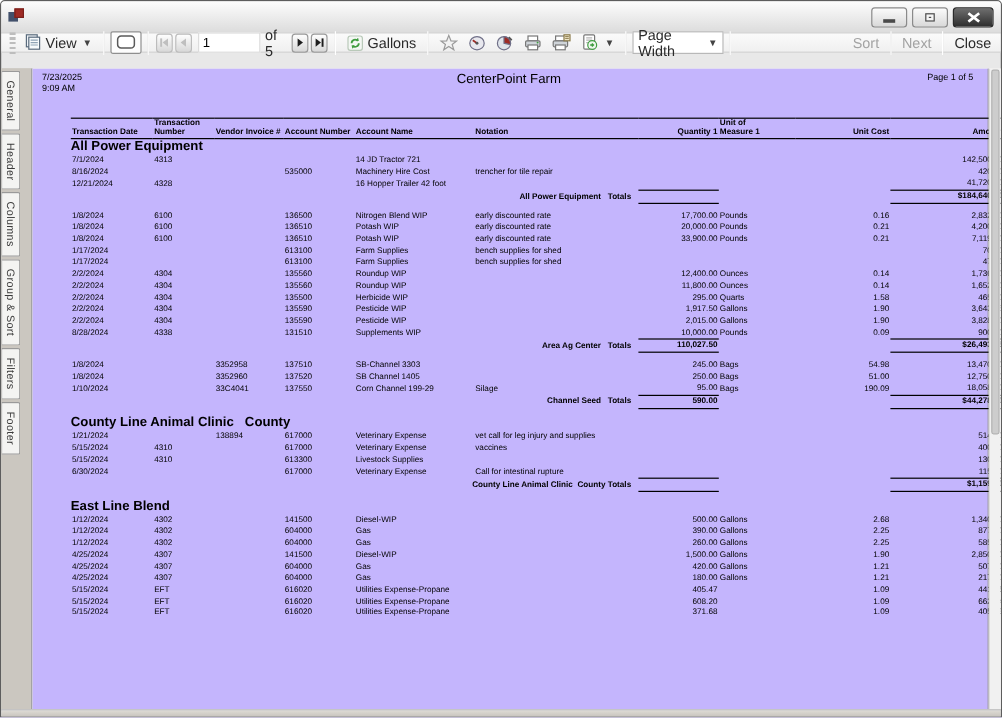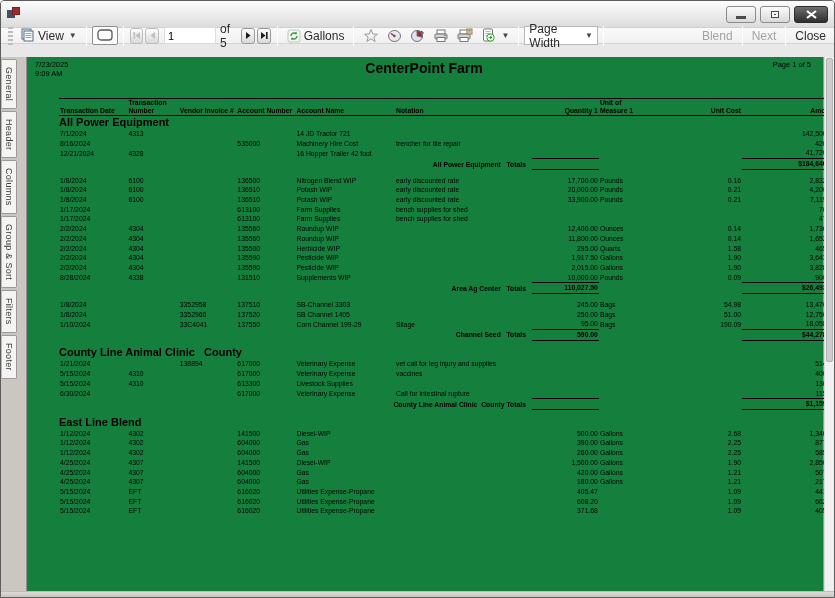--- a/index.html
+++ b/index.html
@@ -50,26 +50,26 @@
   .vtab { writing-mode:vertical-rl; background:#f4f4f2; border:1px solid #9a9a9a; border-left:1px solid #b9b9b9;
     border-radius:0 2px 2px 0; color:#3a3a3a; font-size:9px; padding:7px 2px; margin:1px 0; letter-spacing:.3px; }
 
   .report-wrap { flex:1; position:relative; background:#fff; border-left:1px solid #8f8f8f; overflow:hidden; }
   .scrollbar { position:absolute; right:0; top:0; bottom:0; width:10px; background:#f1f1f1; border-left:1px solid #dcdcdc; }
   .scroll-thumb { position:absolute; top:1px; left:1px; right:1px; height:57%;
     background:#cdcdcd; border:1px solid #b2b2b2; border-radius:2px; }
   .bottom-strip { position:absolute; left:0; right:0; bottom:0; height:6px; background:linear-gradient(#dedbd5,#c9c5be); border-top:1px solid #bdbdbd; }
 
   
-  .page { position:absolute; left:0; top:0; right:10px; bottom:0; background:#15803d;
+  .page { position:absolute; left:0; top:0; right:10px; bottom:0; background:#c4b5fd;
     border-right:1px solid #9a9a9a; padding:3px 10px 0 8px; color:#000; }
   .page-head { position:relative; height:38px; }
   .ph-left { position:absolute; left:0; top:0; font-size:7.5px; line-height:9px; }
   .ph-center { position:absolute; left:0; right:0; top:0; text-align:center; }
-  .ph-company { font-size:14px; font-weight:bold;text-align:center; }
+  .ph-company { font-size:11px; font-weight:normal;text-align:center; }
   .ph-title { font-size:12.5px; font-weight:bold; margin-top:3px; }
   .ph-right { position:absolute; right:2px; top:0; font-size:7.5px; }
 
   table.rpt { width:100%; border-collapse:collapse; table-layout:fixed;margin-left:24px; }
   table.rpt th, table.rpt td { overflow:hidden; white-space:nowrap; font-size:6.8px; padding:0 1px; vertical-align:bottom; }
   thead th { font-weight:bold; border-top:1px solid #000; border-bottom:1px solid #000; padding-top:1px; padding-bottom:1px; }
   thead th span { display:block; line-height:8px; min-height:8px; text-align:inherit; }
   .c0 { text-align:left; padding-left:10px; } .c1,.c2,.c3,.c4,.c5,.c7 { text-align:left; }
   .c6,.c8,.c9 { text-align:right; }
   th.c0 { padding-left:8px; }
@@ -204,21 +204,21 @@
       </svg>
       <span class="caret">▼</span>
     </span>
     <span class="tb-sep"></span>
     <span class="combo">
       <span>Page Width</span>
       <span class="caret">▼</span>
     </span>
     <span class="tb-sep"></span>
     <span class="find-gap"></span>
-    <span class="tb-btn dim">Blend</span>
+    <span class="tb-btn dim">Sort</span>
     <span class="tb-sep"></span>
     <span class="tb-btn dim">Next</span>
     <span class="tb-sep"></span>
     <span class="tb-btn">Close</span>
   </div>
 
   <div class="main">
     <div class="tabstrip">
       <span class="vtab">General</span>
       <span class="vtab">Header</span>

